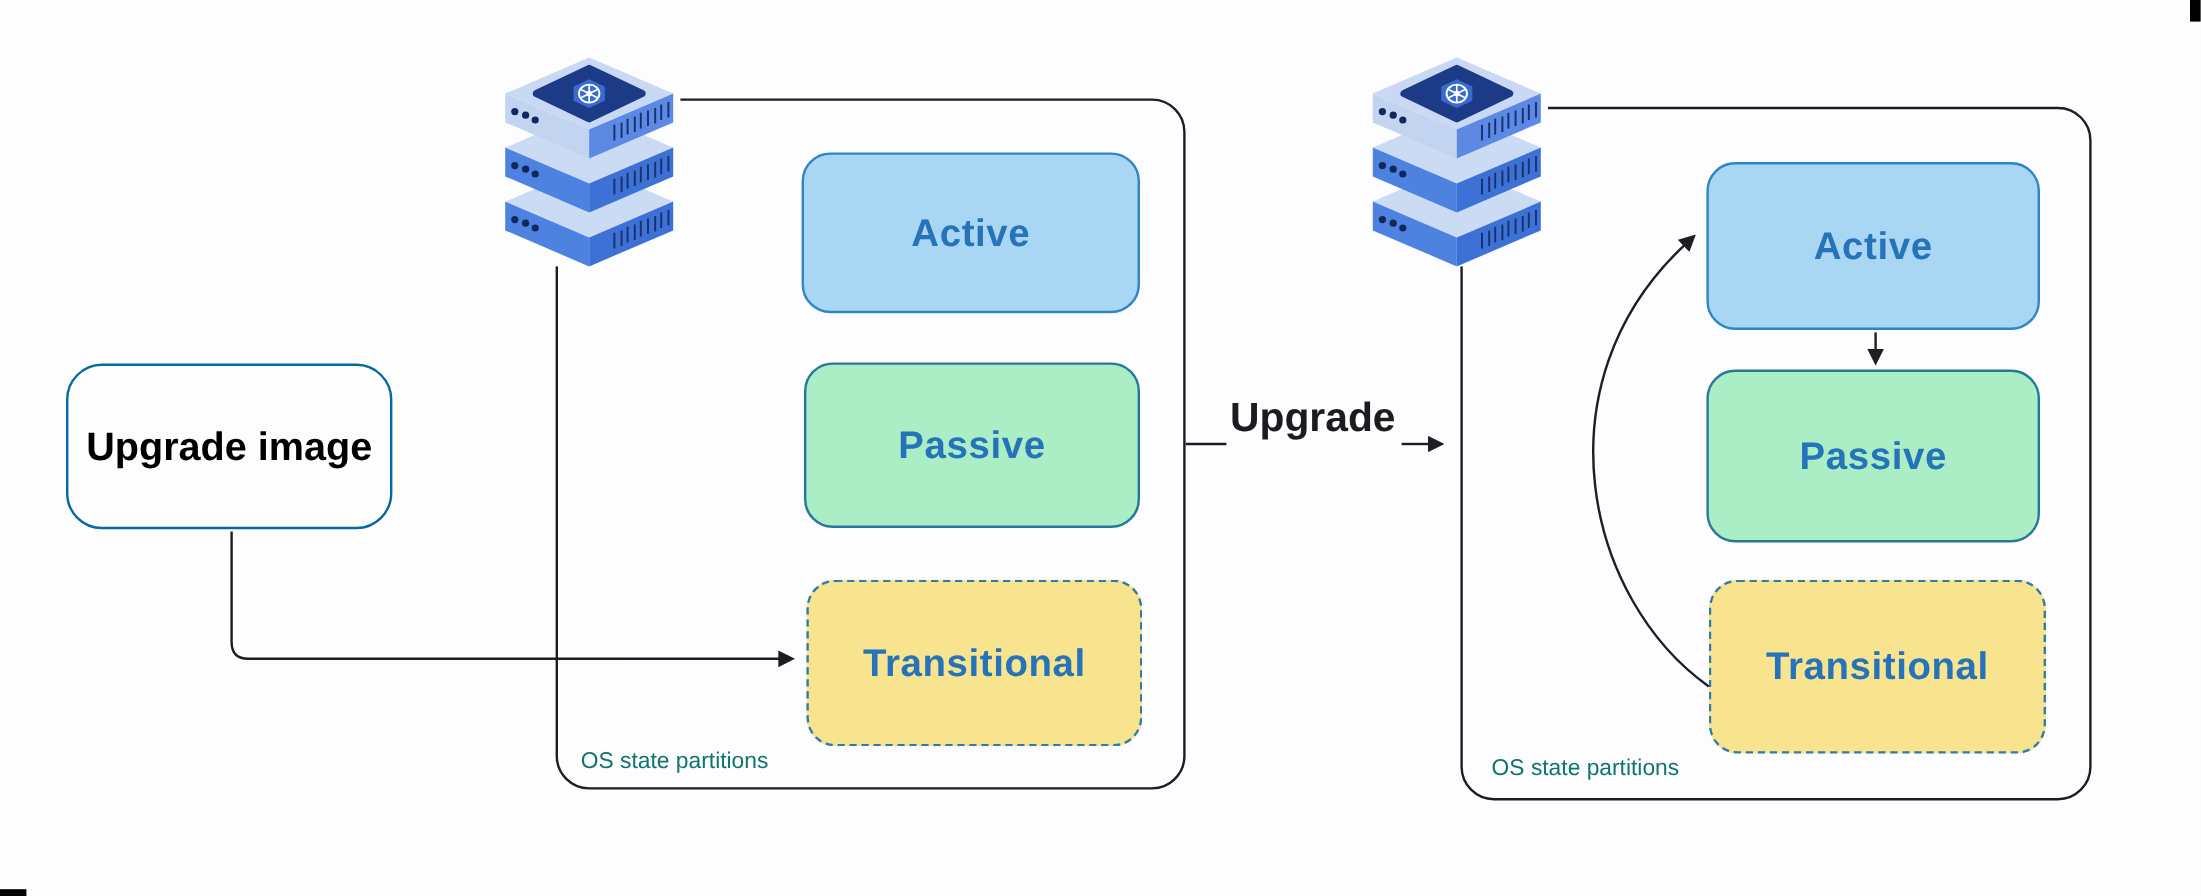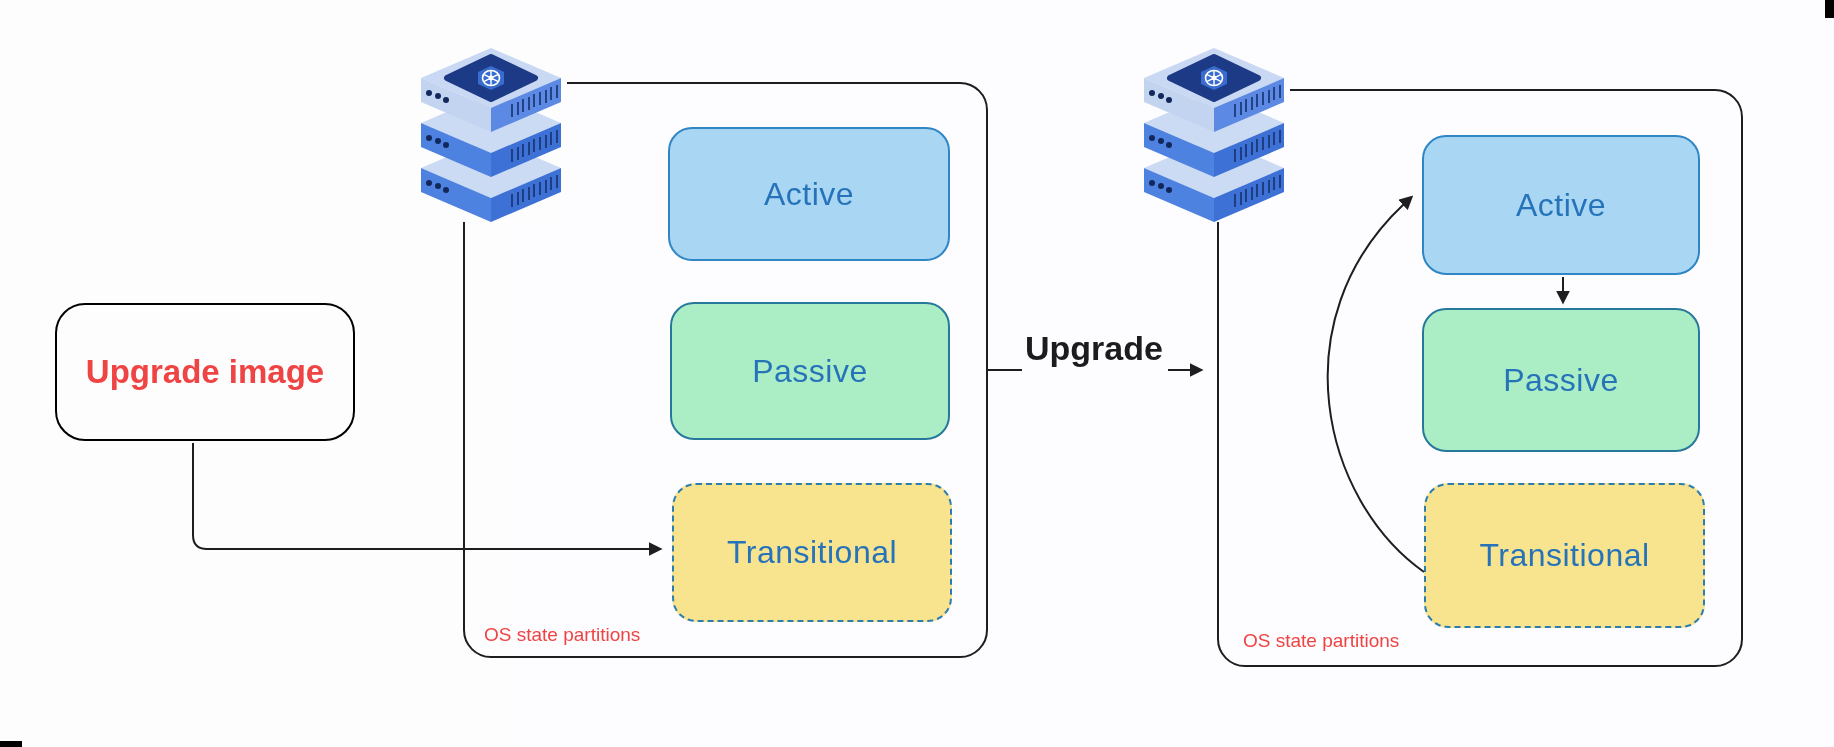--- a/index.html
+++ b/index.html
@@ -1,24 +1,24 @@
 <!DOCTYPE html>
 <html><head>
 <meta charset="utf-8">
 <style>
   html,body{margin:0;padding:0;background:#fdfdfd;overflow:hidden;}
   .stage{position:relative;width:1834px;height:747px;font-family:"Liberation Sans","DejaVu Sans",sans-serif;}
   .bg-right{position:absolute;left:513px;top:0;width:1321px;height:747px;background:#fdfcfe;z-index:0;}
   .container-box{position:absolute;border:2px solid #1e1e20;border-radius:28px;background:transparent;z-index:2;box-sizing:border-box;}
   .partition{position:absolute;border-radius:24px;border:2px solid;display:flex;align-items:center;justify-content:center;
-             font-size:32px;font-weight:400;letter-spacing:.5px;z-index:3;box-sizing:border-box;}
+             font-size:32px;font-weight:700;letter-spacing:.5px;z-index:3;box-sizing:border-box;}
   .partition.dashed{border-style:dashed;}
-  .os-label{position:absolute;font-size:19px;color:#ef4444;white-space:nowrap;z-index:3;}
-  .source-box{position:absolute;left:55px;top:303px;width:300px;height:138px;border:2px solid #000000;border-radius:30px;
-              display:flex;align-items:center;justify-content:center;font-size:33px;font-weight:600;color:#ef4444;z-index:4;box-sizing:border-box;}
+  .os-label{position:absolute;font-size:19px;color:#0f766e;white-space:nowrap;z-index:3;}
+  .source-box{position:absolute;left:55px;top:303px;width:272px;height:138px;border:2px solid #0369a1;border-radius:30px;
+              display:flex;align-items:center;justify-content:center;font-size:33px;font-weight:600;color:#000000;z-index:4;box-sizing:border-box;}
   .transition-label{position:absolute;left:984px;top:326px;width:220px;text-align:center;font-size:34px;line-height:45px;
                     font-weight:600;color:#1c1c1e;z-index:4;}
   .server{position:absolute;width:152px;height:182px;z-index:6;}
   .server-left{left:415px;top:40px;background:#fdfdfd;}
   .server-right{left:1138px;top:40px;background:#fdfcfe;}
   .edges{position:absolute;left:0;top:0;width:1834px;height:747px;z-index:5;pointer-events:none;}
   .corner-artifact{position:absolute;background:#000;z-index:10;}
   .artifact-tr{left:1825px;top:0;width:9px;height:18px;}
   .artifact-bl{left:0;top:741px;width:22px;height:6px;}
 </style>

